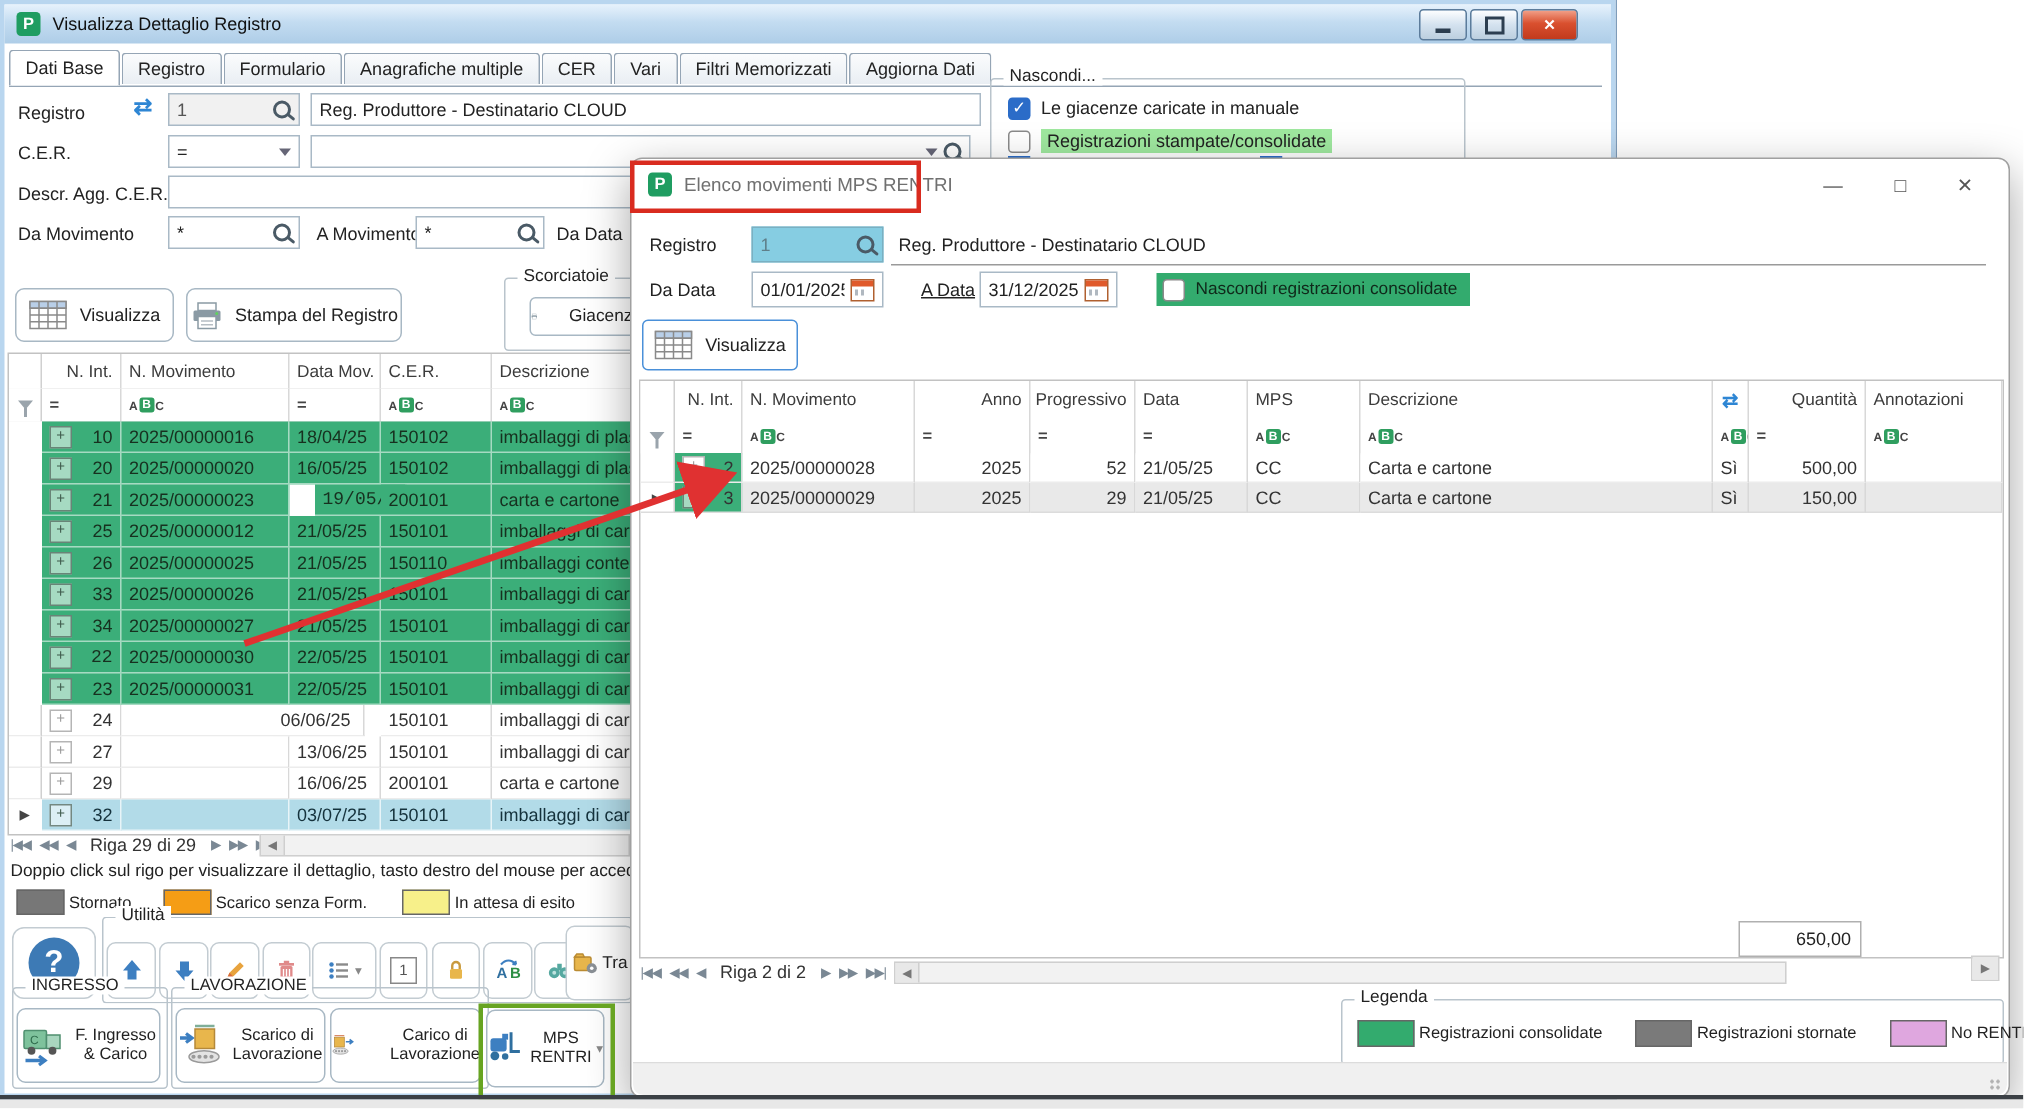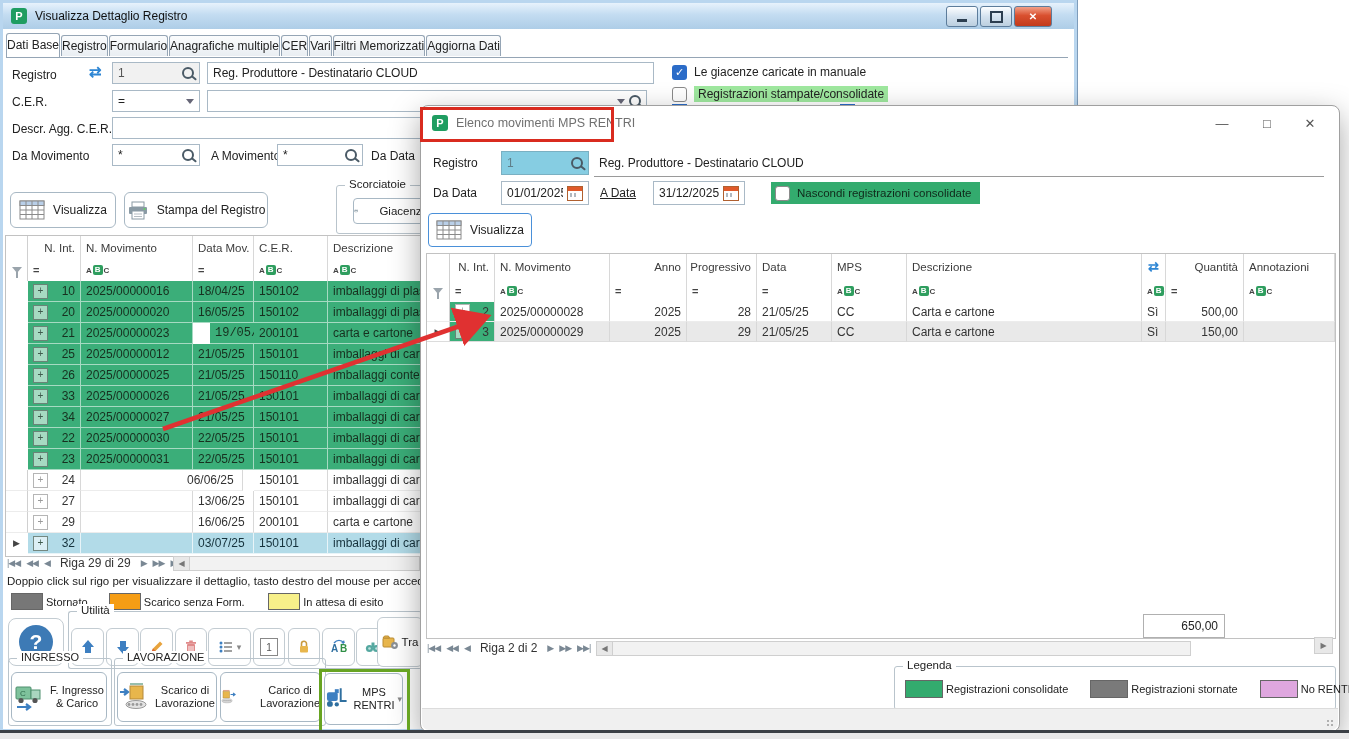--- a/index.html
+++ b/index.html
@@ -16,21 +16,21 @@
   .mtitle-text{margin-left:8px;font-size:12px;color:#101010;}
   .winbtns{position:absolute;right:22px;top:3px;display:flex;gap:2px;}
   .wbtn{width:30px;height:19px;border:1px solid #5c7c9b;border-radius:3px;
         background:linear-gradient(#fdfeff,#d4e2ef 50%,#bccfdf);display:flex;align-items:center;justify-content:center;
         font-size:10px;color:#333;}
   .wbtn.close{width:36px;background:linear-gradient(#f2a088,#d9502f 45%,#c23a1c);color:#fff;font-weight:bold;}
   .wbtn .minbar{width:10px;height:3px;background:#2c3e50;margin-top:7px;}
   .wbtn .maxbox{width:9px;height:8px;border:2px solid #2c3e50;}
   
   .tabstrip{position:absolute;left:3px;top:30px;height:24px;}
-  .tab{position:relative;float:left;height:22px;line-height:22px;padding:0 0;margin-right:1px;
+  .tab{position:relative;float:left;height:22px;line-height:22px;padding:0 10px;margin-right:1px;
        border:1px solid #95a5b5;border-bottom:none;border-radius:3px 3px 0 0;
        background:linear-gradient(#fbfcfd,#e9eef3);font-size:12px;color:#222;top:2px;height:20px;line-height:20px;}
   .tab.active{background:#fff;top:0;height:23px;line-height:23px;font-size:12px;z-index:2;}
   .tabline{position:absolute;left:3px;top:54px;width:1062px;height:1px;background:#95a5b5;}
   
   .flabel{position:absolute;font-size:12px;color:#222;white-space:nowrap;}
   .field{position:absolute;background:#fff;border:1px solid #a9b9c6;display:flex;align-items:center;
          padding:0 5px;font-size:12px;color:#222;box-sizing:border-box;}
   .field.gray{background:#f1f1f1;color:#555;}
   .field .val{flex:1;white-space:nowrap;overflow:hidden;}
@@ -190,20 +190,23 @@
       <span class="val">*</span>
       <span class="mag"></span>
     </div>
     <div class="flabel" style="left:208px;top:146px;">A Movimento</div>
     <div class="field" style="left:274px;top:141px;width:86px;height:22px;">
       <span class="val">*</span>
       <span class="mag"></span>
     </div>
     <div class="flabel" style="left:368px;top:146px;">Da Data</div>
 
+    <div class="fset" style="left:657px;top:49px;width:315px;height:70px;">
+      <span class="leg">Nascondi...</span>
+    </div>
     <div id="nascondi-items">
         <div class="cbrow" style="left: 669px; top: 60px;">
           <span class="cb on">✓</span>
           <span class="cblabel">Le giacenze caricate in manuale</span>
         </div>
         <div class="cbrow" style="left: 669px; top: 82px;">
           <span class="cb off"></span>
           <span class="cblabel hl">Registrazioni stampate/consolidate</span>
         </div>
         <div class="cbrow" style="left: 669px; top: 101px; height: 8px; overflow: hidden;">
@@ -359,21 +362,21 @@
           </div>
           <div class="gcell" style="left: 75px; width: 112px;">2025/00000027</div>
           <div class="gcell" style="left: 187px; width: 61px;">21/05/25</div>
           <div class="gcell" style="left: 248px; width: 74px;">150101</div>
           <div class="gcell" style="left: 322px; width: 118px;">imballaggi di carta</div>
         </div>
         <div class="grow rgreen" style="top: 192px; height: 21px;">
           <div class="gcell markercell" style="left: 0px; width: 22px;"></div>
           <div class="gcell" style="left: 22px; width: 53px;">
             <span class="expand">+</span>
-            <span style="flex: 1 1 0%; text-align: right;">22</span>
+            <span style="flex: 1 1 0%; text-align: right; font-family: Liberation Mono, monospace;">22</span>
           </div>
           <div class="gcell" style="left: 75px; width: 112px;">2025/00000030</div>
           <div class="gcell" style="left: 187px; width: 61px;">22/05/25</div>
           <div class="gcell" style="left: 248px; width: 74px;">150101</div>
           <div class="gcell" style="left: 322px; width: 118px;">imballaggi di carta</div>
         </div>
         <div class="grow rgreen" style="top: 213px; height: 21px;">
           <div class="gcell markercell" style="left: 0px; width: 22px;"></div>
           <div class="gcell" style="left: 22px; width: 53px;">
             <span class="expand">+</span>
@@ -656,21 +659,21 @@
       <span class="mag"></span>
     </div>
     <div class="flabel" style="left:178px;top:50px;">Reg. Produttore - Destinatario CLOUD</div>
     <div class="sepline" style="left:173px;top:70px;width:730px;"></div>
 
     <div class="flabel" style="left:12px;top:80px;">Da Data</div>
     <div class="field" style="left:80px;top:75px;width:88px;height:24px;">
       <span class="val">01/01/2025</span>
       <span class="cal"></span>
     </div>
-    <div class="flabel" style="left:179px;top:80px;text-decoration:underline;">A Data</div>
+    <div class="flabel" style="left:193px;top:80px;text-decoration:underline;">A Data</div>
     <div class="field" style="left:232px;top:75px;width:92px;height:24px;">
       <span class="val">31/12/2025</span>
       <span class="cal"></span>
     </div>
     <div class="cbrow" style="left:350px;top:76px;background:var(--band-green,#33ab6e);padding:2px 8px 2px 4px;">
       <span class="cb off"></span>
       <span class="cblabel" style="font-size:11.5px;color:#10281a;">Nascondi registrazioni consolidate</span>
     </div>
 
     <div class="bigbtn" style="left:7px;top:107px;width:104px;height:34px;border:1px solid #4a90d9;border-radius:4px;">
@@ -754,21 +757,21 @@
           </div>
         </div>
         <div class="grow rwhite" style="top: 48px; height: 20px;">
           <div class="gcell markercell" style="left: 0px; width: 23px;"></div>
           <div class="gcell cellgreen" style="left: 23px; width: 45px;">
             <span class="expand">+</span>
             <span style="flex: 1 1 0%; text-align: right;">2</span>
           </div>
           <div class="gcell" style="left: 68px; width: 115px;">2025/00000028</div>
           <div class="gcell num" style="left: 183px; width: 77px;">2025</div>
-          <div class="gcell num" style="left: 260px; width: 70px;">28</div>
+          <div class="gcell num" style="left: 260px; width: 70px;">52</div>
           <div class="gcell" style="left: 330px; width: 75px;">21/05/25</div>
           <div class="gcell" style="left: 405px; width: 75px;">CC</div>
           <div class="gcell" style="left: 480px; width: 235px;">Carta e cartone</div>
           <div class="gcell" style="left: 715px; width: 24px;">Sì</div>
           <div class="gcell num" style="left: 739px; width: 78px;">500,00</div>
           <div class="gcell" style="left: 817px; width: 91px;"></div>
         </div>
         <div class="grow rgray" style="top: 68px; height: 20px;">
           <div class="gcell markercell" style="left: 0px; width: 23px;">
             <span class="marker">▶</span>
@@ -782,21 +785,21 @@
           <div class="gcell num" style="left: 260px; width: 70px;">29</div>
           <div class="gcell" style="left: 330px; width: 75px;">21/05/25</div>
           <div class="gcell" style="left: 405px; width: 75px;">CC</div>
           <div class="gcell" style="left: 480px; width: 235px;">Carta e cartone</div>
           <div class="gcell" style="left: 715px; width: 24px;">Sì</div>
           <div class="gcell num" style="left: 739px; width: 78px;">150,00</div>
           <div class="gcell" style="left: 817px; width: 91px;"></div>
         </div>
       </div>
 
-    <div class="totalbox" style="left:722px;top:508px;width:82px;height:24px;">
+    <div class="totalbox" style="left:738px;top:508px;width:82px;height:24px;">
         <span>650,00</span>
       </div>
 
     <div class="pager" style="left:6px;top:535px;">
       <span class="pic">|◀◀</span>
       <span class="pic">◀◀</span>
       <span class="pic">◀</span>
       <span class="ptext">Riga 2 di 2</span>
       <span class="pic">▶</span>
       <span class="pic">▶▶</span>

